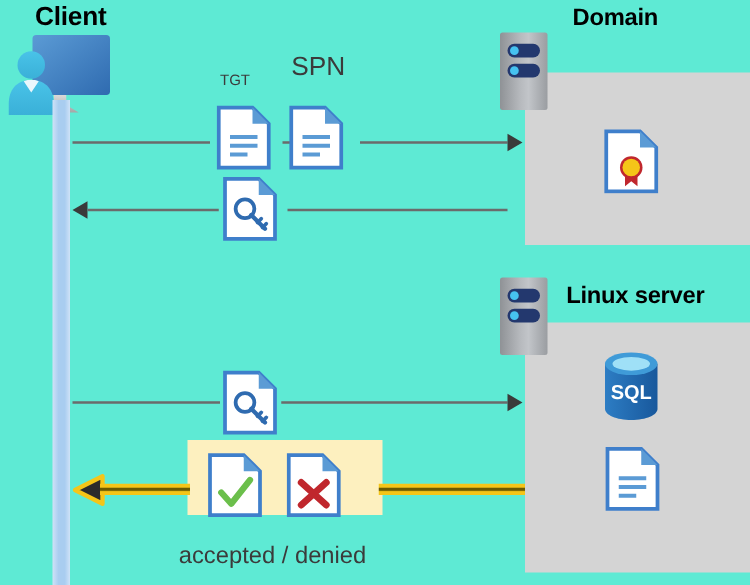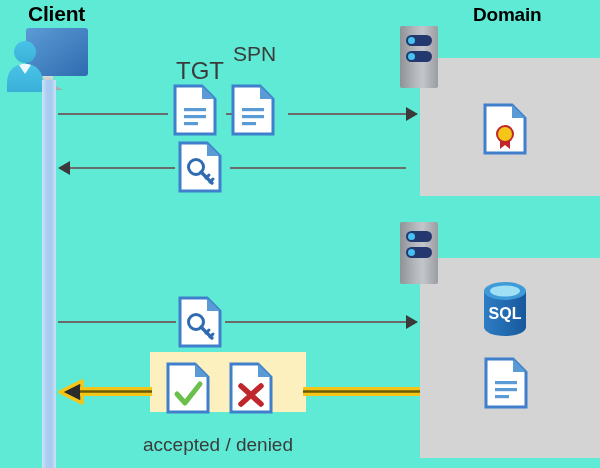--- a/index.html
+++ b/index.html
@@ -22,24 +22,24 @@
     font-weight: bold;
     color: #000000;
     letter-spacing: -0.2px;
   }
   .label-plain {
     position: absolute;
     color: #3b3b3b;
   }
 
   #client-title { left: 28px; top: 2px; font-size: 21px; }
-  #dc-title-1 { left: 473px; top: 4px; font-size: 19px; }
+  #dc-title-1 { left: 458px; top: 4px; font-size: 19px; }
   #dc-title-2 { left: 455px; top: 28px; font-size: 19px; }
   #linux-title { left: 453px; top: 226px; font-size: 19px; }
-  #tgt-label { left: 176px; top: 57px; font-size: 24px; color:#3b3b3b; }
+  #tgt-label { left: 176px; top: 57px; font-size: 12px; color:#3b3b3b; }
   #spn-label { left: 233px; top: 42px; font-size: 21px; color:#3b3b3b; }
   #keytab-label { left: 441px; top: 418px; font-size: 19px; }
   #verdict-label { left: 143px; top: 434px; font-size: 19px; }
 
   
   #lifeline {
     position: absolute;
     left: 42px; top: 80px;
     width: 14px; height: 388px;
     background: linear-gradient(to right,#cfe2f7 0%,#a9cdf0 35%,#a9cdf0 70%,#cfe2f7 100%);
@@ -183,20 +183,21 @@
 
   <div class="rack" id="linux-rack">
     <div class="bar b1">
         <div class="dot"></div>
       </div>
     <div class="bar b2">
         <div class="dot"></div>
       </div>
   </div>
 
+  <div class="title-bold" id="linux-title">Linux server</div>
 
   <svg class="doc" style="left:482px; top:281px; width:46px; height:56px;" viewBox="0 0 46 56" xmlns="http://www.w3.org/2000/svg">
     <defs>
       <linearGradient id="sqlBody" x1="0" y1="0" x2="1" y2="0">
         <stop offset="0" stop-color="#2d7dc4"></stop>
         <stop offset="1" stop-color="#18589c"></stop>
       </linearGradient>
     </defs>
     <path d="M2 10 v36 c0 5 9 9 21 9 s21 -4 21 -9 v-36 z" fill="url(#sqlBody)"></path>
     <ellipse cx="23" cy="10" rx="21" ry="9" fill="#3f9bd8"></ellipse>

